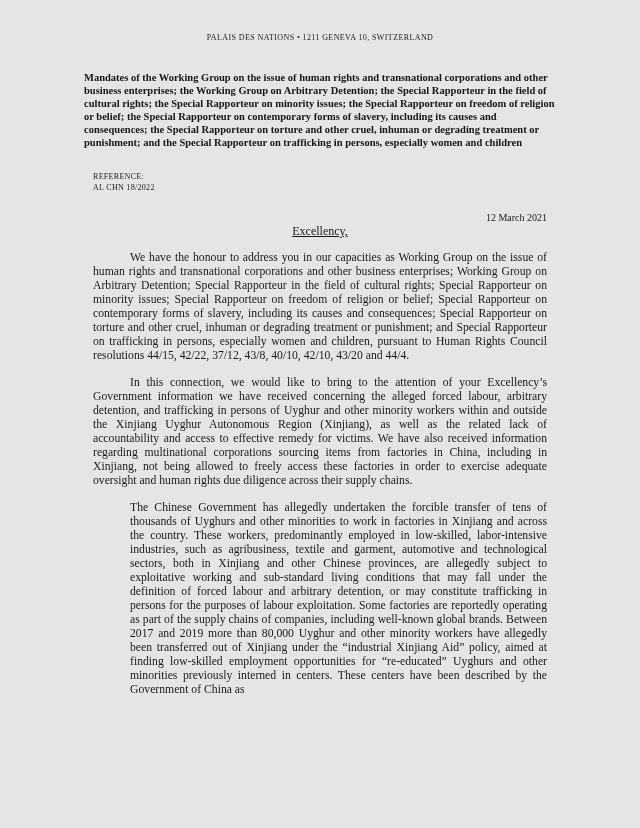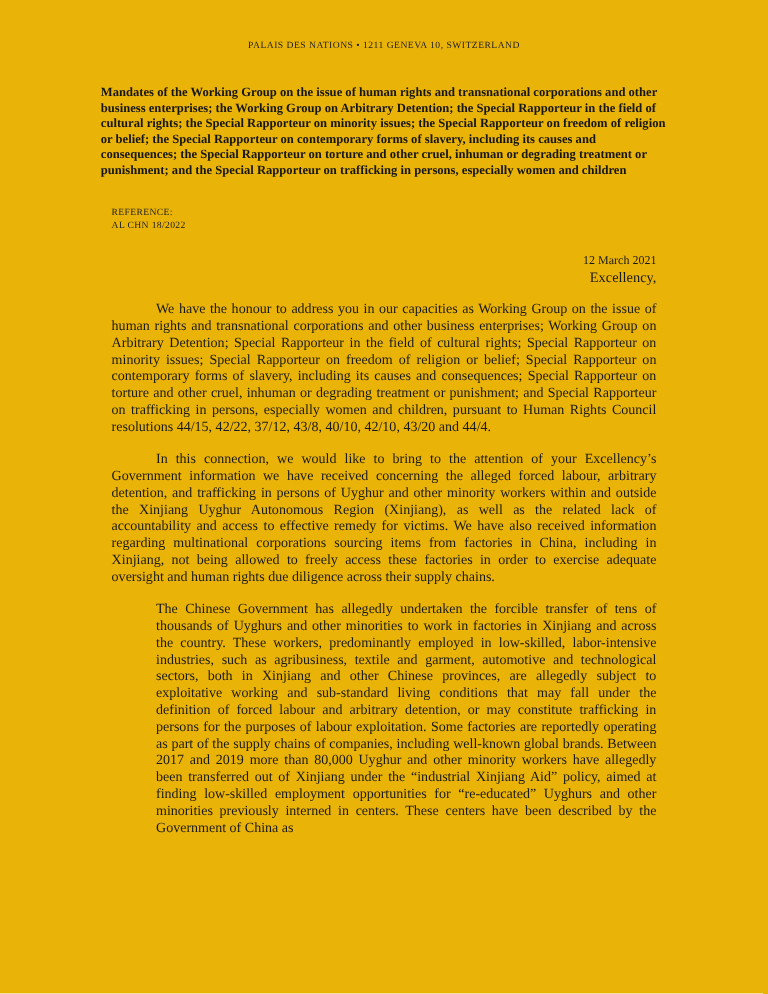--- a/index.html
+++ b/index.html
@@ -4,21 +4,21 @@
 <style>
   html, body {
     margin: 0;
     padding: 0;
     background: #ffffff;
   }
   .page {
     position: relative;
     width: 640px;
     height: 828px;
-    background: #eab308;
+    background: #e5e5e5;
     color: #1e1e1e;
     font-family: "Liberation Serif", "DejaVu Serif", serif;
     overflow: hidden;
     box-sizing: border-box;
   }
   .letterhead {
     position: absolute;
     top: 33px;
     left: 0;
     right: 0;
@@ -62,21 +62,22 @@
     font-size: 11.7px;
     line-height: 14px;
     color: #1a1a1a;
   }
   .body p, .body blockquote {
     margin: 0 0 13px 0;
     padding: 0;
   }
   .salutation {
     font-size: 12px;
-    text-align: right;
+    text-align: center;
+    text-decoration: underline;
   }
   .para {
     text-align: justify;
     text-indent: 37px;
   }
   .intro {
     text-align: left;
   }
   .quote {
     margin-left: 37px !important;

